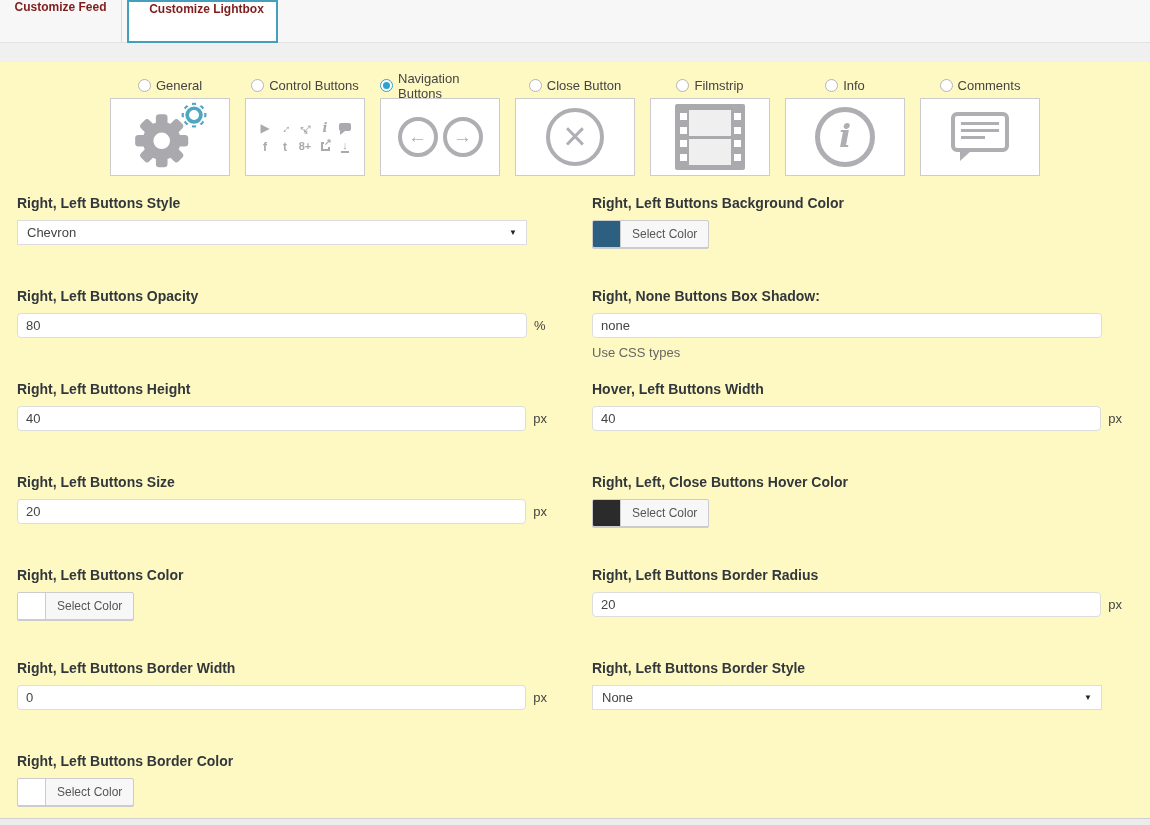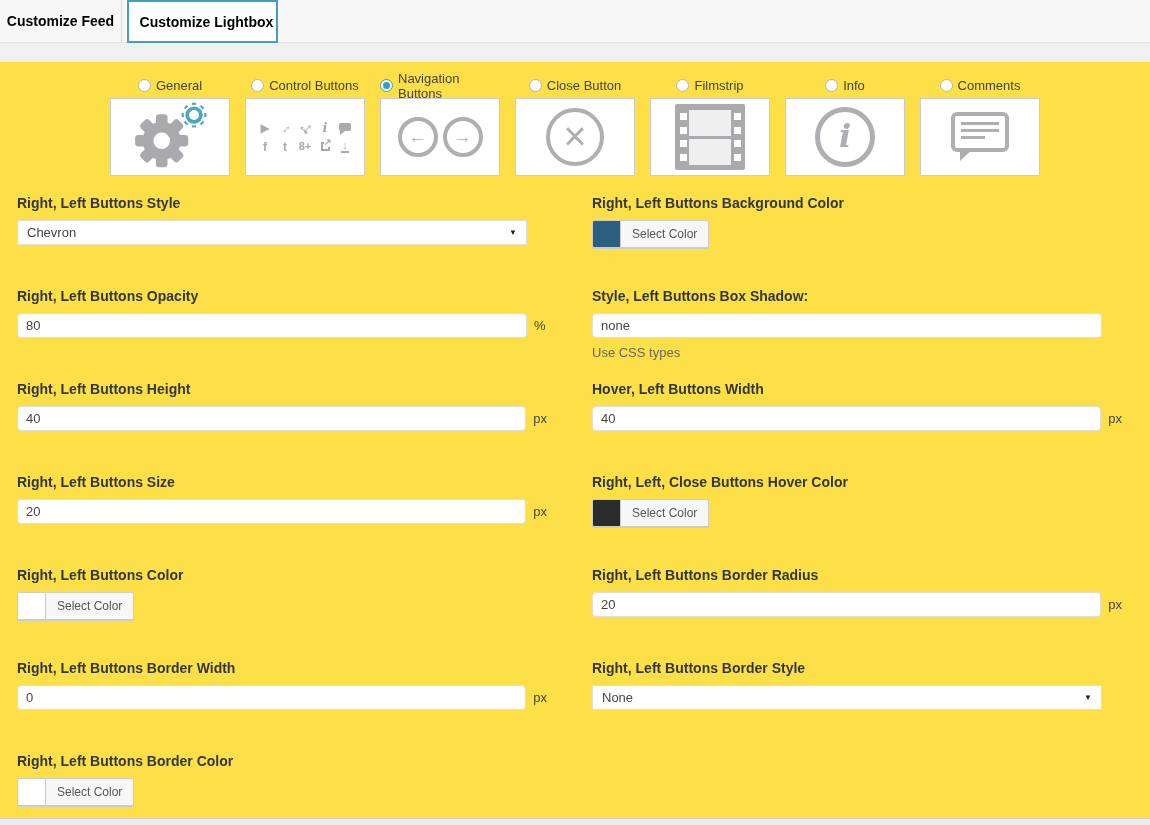--- a/index.html
+++ b/index.html
@@ -1,25 +1,25 @@
 <!DOCTYPE html>
 <html><head>
 <meta charset="utf-8">
 <style>
   html,body{margin:0;padding:0;background:#f0f0f1;font-family:"Liberation Sans",sans-serif;}
   .page{position:relative;width:1150px;height:825px;background:#f0f0f1;overflow:hidden;}
 
   
   .tabbar{position:absolute;top:0;left:0;right:0;height:43px;background:#f7f7f8;border-bottom:1px solid #e3e3e5;box-sizing:border-box;}
-  .tab{display:flex;align-items:center;justify-content:center;font-weight:bold;font-size:14px;color:#000000;box-sizing:border-box;cursor:pointer;}
+  .tab{display:flex;justify-content:center;font-weight:bold;font-size:12px;color:#7f1d1d;box-sizing:border-box;cursor:pointer;}
   .tab-feed{position:absolute;left:0;top:0;width:122px;height:42px;background:#f7f7f8;border-right:1px solid #d8d8da;}
   .tab-lightbox{position:absolute;left:127px;top:0;width:151px;height:43px;background:#fff;border:2px solid #459ebc;padding-left:8px;}
 
   
-  .panel{position:absolute;top:62px;left:0;right:0;bottom:7px;background:#fde047;overflow:hidden;}
+  .panel{position:absolute;top:62px;left:0;right:0;bottom:7px;background:#fef9c3;overflow:hidden;}
   .bottom-strip{position:absolute;left:0;right:0;bottom:0;height:7px;background:#ececed;border-top:1px solid #cfcfcf;box-sizing:border-box;}
 
   
   .sections{display:flex;justify-content:center;gap:15px;padding-top:15px;}
   .section{width:120px;}
   .sec-head{display:flex;align-items:center;justify-content:center;gap:5px;height:17px;margin-bottom:4px;font-size:13px;color:#444;}
   .radio{width:13px;height:13px;border-radius:50%;border:1px solid #b4b4b9;background:#fff;box-sizing:border-box;position:relative;flex:0 0 auto;cursor:pointer;}
   .radio.checked{border-color:#2ea1cd;}
   .radio.checked::after{content:"";position:absolute;left:2px;top:2px;right:2px;bottom:2px;border-radius:50%;background:#2ea1cd;}
   .icon-box{height:78px;border:1px solid #ccc;background:#fff;display:flex;align-items:center;justify-content:center;box-sizing:border-box;}
@@ -246,21 +246,21 @@
 
       <div class="field">
         <div class="flabel">Right, Left Buttons Opacity</div>
         <div class="control">
           <input class="tinput" value="80" style="">
           <span class="unit">%</span>
         </div>
       </div>
 
       <div class="field">
-        <div class="flabel">Style, Left Buttons Box Shadow:</div>
+        <div class="flabel">Right, None Buttons Box Shadow:</div>
         <div class="control">
           <input class="tinput" value="none" style="">
         </div>
         <div class="note">Use CSS types</div>
       </div>
 
       <div class="field">
         <div class="flabel">Right, Left Buttons Height</div>
         <div class="control">
           <input class="tinput" value="40" style="">

